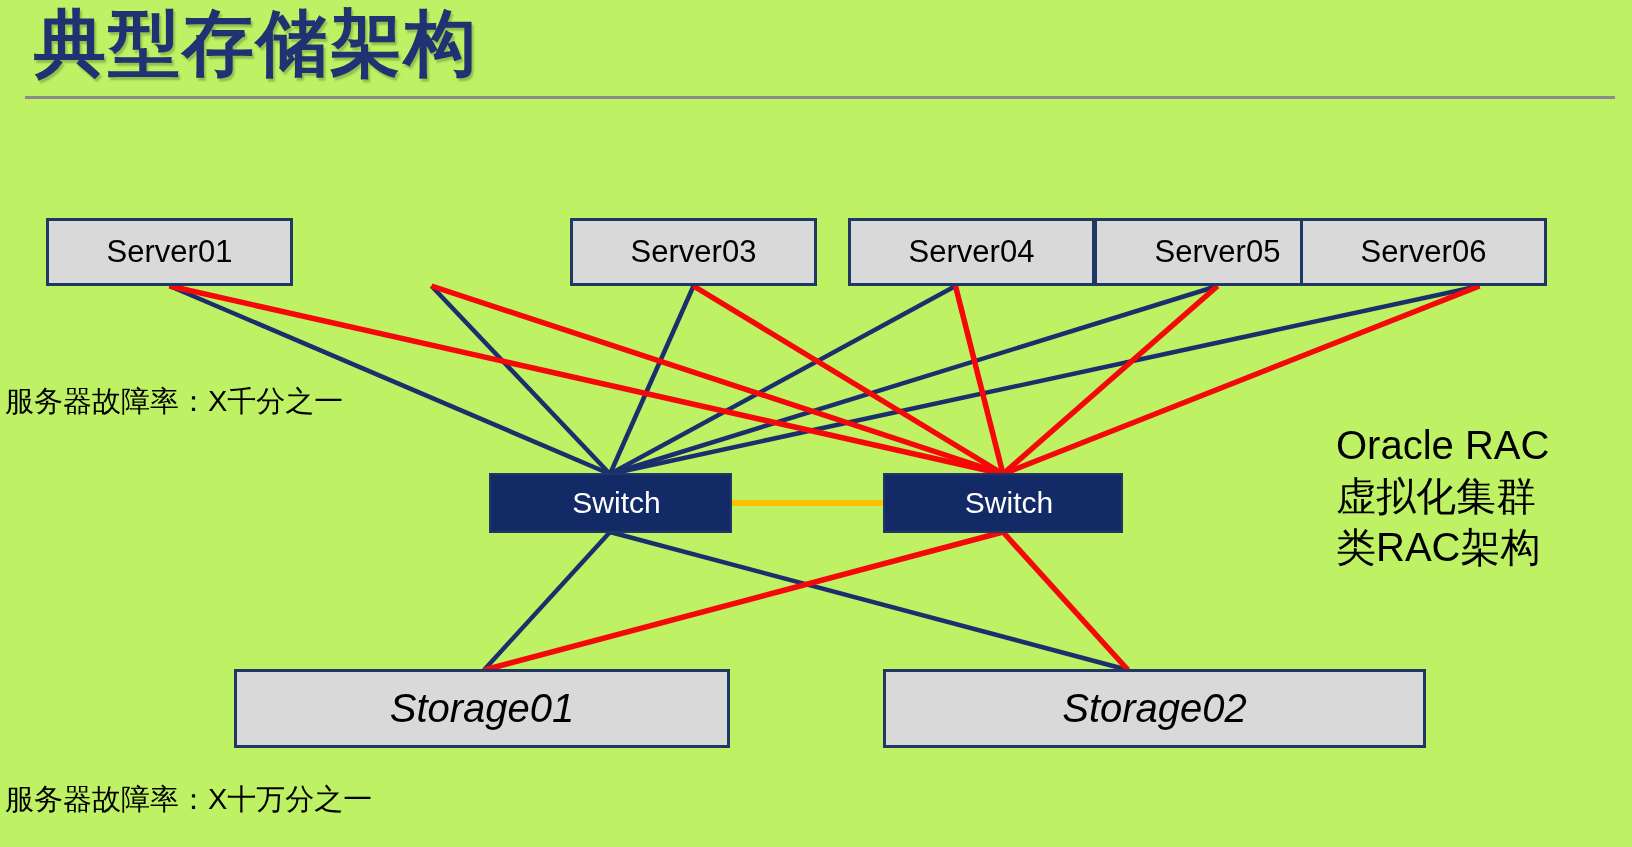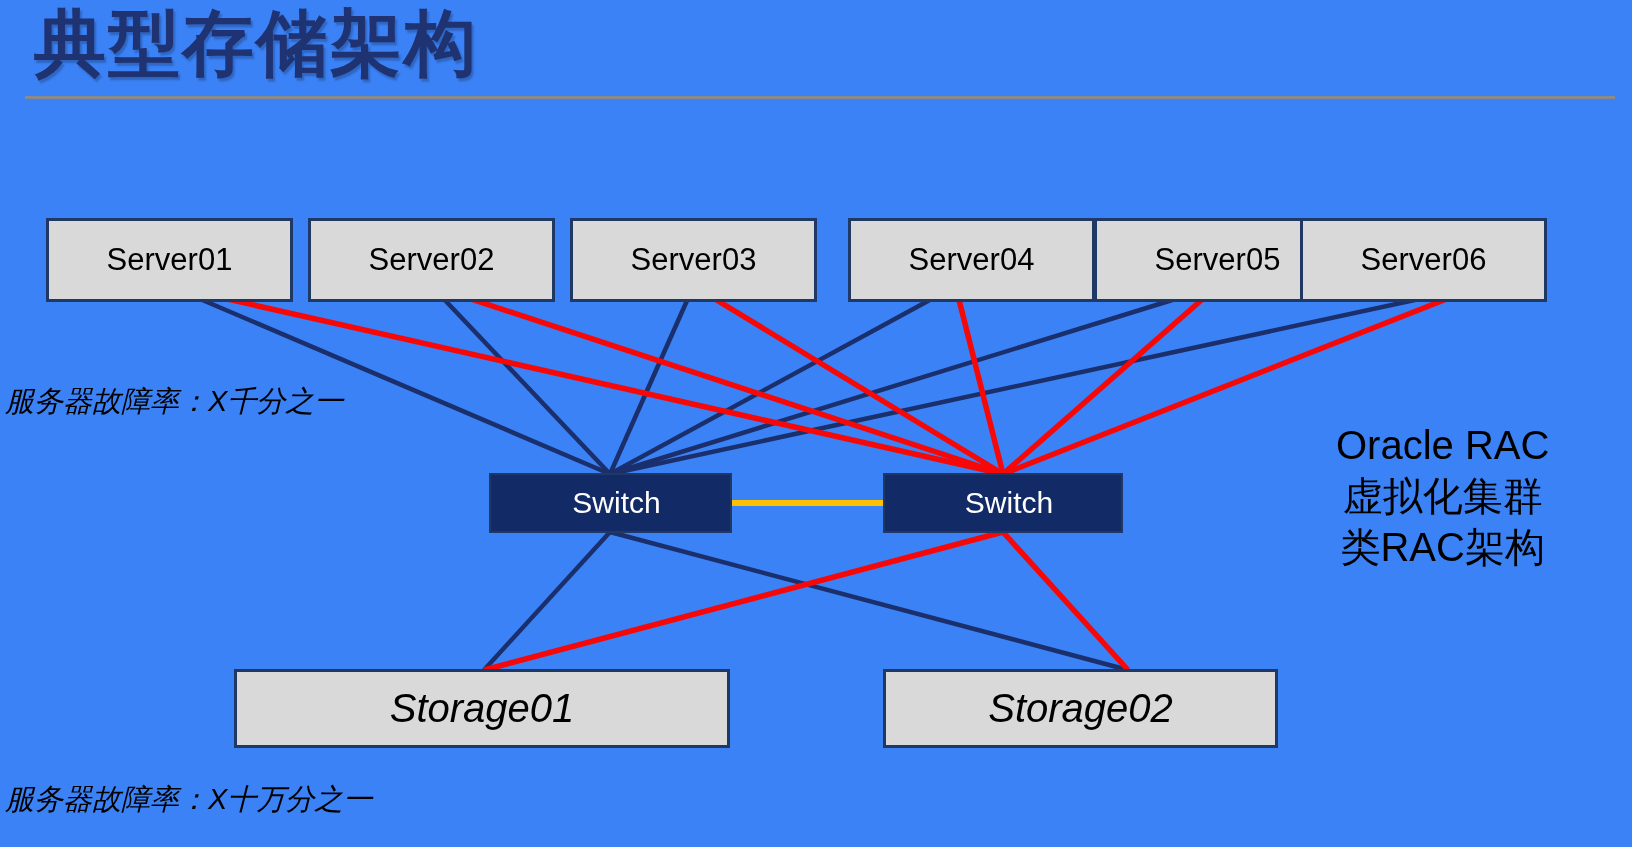--- a/index.html
+++ b/index.html
@@ -3,54 +3,54 @@
 <meta charset="utf-8">
 <style>
   :root{
     --navy:#1F3864; --title:#1F3271; --switch-fill:#122A66; --box-fill:#D9D9D9;
     --line-blue:#1A2F6B; --line-red:#F70808; --line-yellow:#FFC000;
     --divider:#8A8A8A; --text:#000000;
   }
   *{margin:0;padding:0;box-sizing:border-box;}
   html,body{background:#fff;}
   body{font-family:"Liberation Sans","DejaVu Sans",sans-serif;}
-  .canvas{position:relative;width:1632px;height:847px;background:#3b82f6;overflow:hidden;text-align:center;}
+  .canvas{position:relative;width:1632px;height:847px;background:#bef264;overflow:hidden;}
 
   .links{position:absolute;left:0;top:0;width:1632px;height:847px;}
   .ln-blue{stroke:var(--line-blue);stroke-width:4.5;}
   .ln-red{stroke:var(--line-red);stroke-width:5.5;}
   .ln-yellow{stroke:var(--line-yellow);stroke-width:6;}
 
   .slide-title{
     position:absolute;left:34px;top:-4px;
     font-size:72px;font-weight:700;letter-spacing:2px;
     color:var(--title);text-shadow:2px 3px 2px rgba(0,0,0,0.22);
     white-space:nowrap;
   }
   .divider{position:absolute;left:25px;top:96px;width:1590px;height:3px;background:var(--divider);}
 
   .node{
     position:absolute;display:flex;align-items:center;justify-content:center;
     color:var(--text);white-space:nowrap;
   }
   .server{
-    width:247px;height:84px;top:218px;
+    width:247px;height:68px;top:218px;
     background:var(--box-fill);border:3px solid var(--navy);font-size:31px;
   }
   .switch{
     width:243px;height:60px;top:473px;
     background:var(--switch-fill);border:2px solid var(--navy);
     color:#fff;font-size:30px;padding-left:12px;
   }
   .storage{
     height:79px;top:669px;
     background:var(--box-fill);border:3px solid var(--navy);font-size:40px;font-style:italic;
   }
   .annotation{
-    position:absolute;color:var(--text);font-size:29px;white-space:nowrap;font-style:italic;
+    position:absolute;color:var(--text);font-size:29px;white-space:nowrap;
   }
   .note{
     position:absolute;left:1336px;top:420px;
     color:var(--text);font-size:40px;line-height:51px;white-space:nowrap;
   }
 </style>
 </head>
 <body>
 
 <div class="canvas">
@@ -77,31 +77,30 @@
     <line class="ln-red" x1="1003" y1="532" x2="484" y2="670"></line>
     <line class="ln-red" x1="1003" y1="532" x2="1128" y2="670"></line>
 
     <line class="ln-yellow" x1="732" y1="503" x2="883" y2="503"></line>
   </svg>
 
   <div class="slide-title">典型存储架构</div>
   <div class="divider"></div>
 
   <div class="node server" style="left:46px">Server01</div>
-  <div class="node server" style="left:308px">Server02</div>
   <div class="node server" style="left:570px">Server03</div>
   <div class="node server" style="left:848px">Server04</div>
   <div class="node server" style="left:1094px">Server05</div>
   <div class="node server" style="left:1300px">Server06</div>
 
   <div class="node switch" style="left:489px;width:243px">Switch</div>
   <div class="node switch" style="left:883px;width:240px">Switch</div>
 
   <div class="node storage" style="left:234px;width:496px">Storage01</div>
-  <div class="node storage" style="left:883px;width:395px">Storage02</div>
+  <div class="node storage" style="left:883px;width:543px">Storage02</div>
 
   <div class="annotation" style="left:5px;top:382px">服务器故障率：X千分之一</div>
   <div class="annotation" style="left:5px;top:780px">服务器故障率：X十万分之一</div>
 
   <div class="note">
     <div>Oracle RAC</div>
     <div>虚拟化集群</div>
     <div>类RAC架构</div>
   </div>
 

